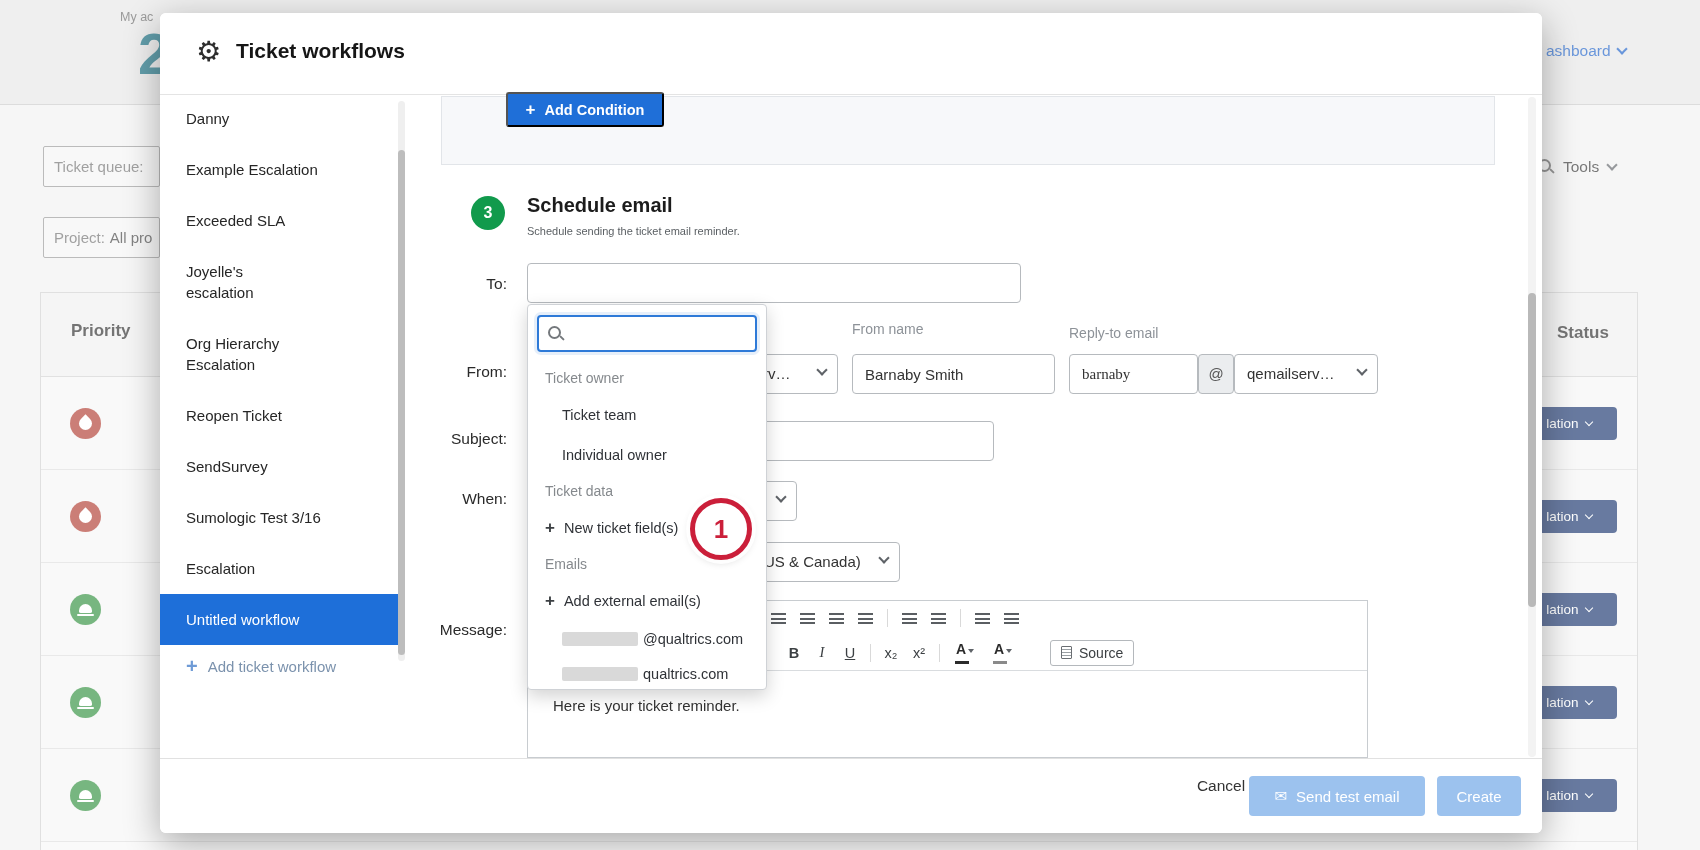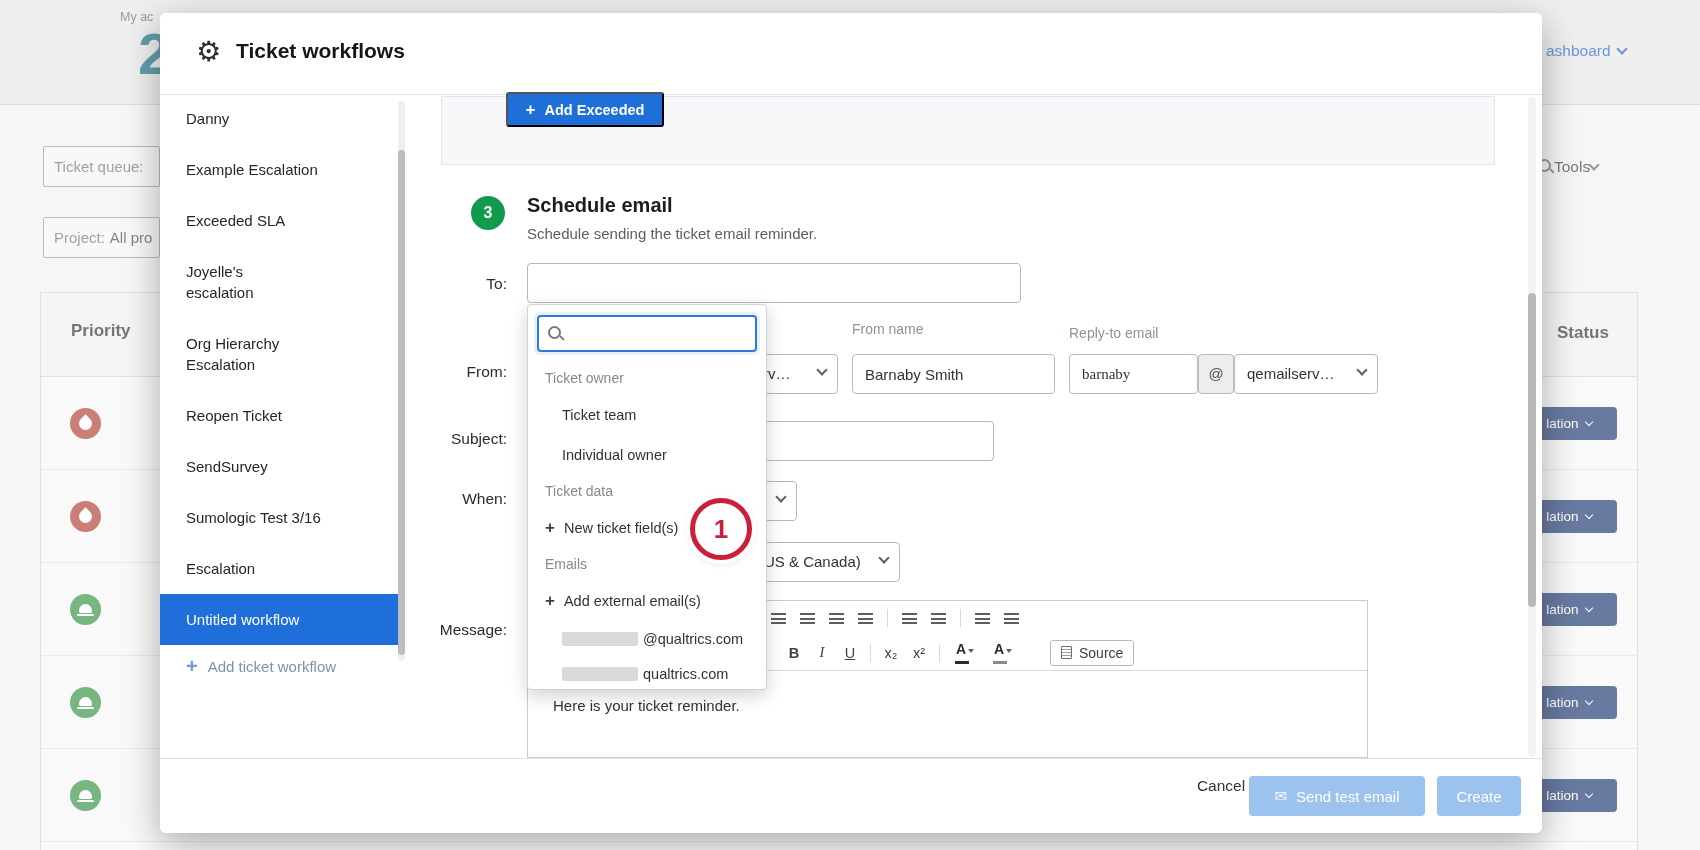--- a/index.html
+++ b/index.html
@@ -9,21 +9,21 @@
   
   .page { position:absolute; inset:0; z-index:1; }
   .topbar { position:absolute; left:0; top:0; width:100%; height:105px; background:#e6e6e6; border-bottom:1px solid #c9c9c9; }
   .acct { position:absolute; left:120px; top:10px; font-size:12.5px; color:#666; }
   .bignum { position:absolute; left:138px; top:20px; font-size:58px; font-weight:bold; color:#0e6b7e; }
   .dash { position:absolute; left:1546px; top:42px; font-size:15.5px; color:#1a5fc8; display:flex; align-items:center; gap:7px; }
   .fbox { position:absolute; left:43px; width:117px; height:41px; background:#f4f4f4; border:1px solid #979797; border-radius:2px; font-size:15px; color:#6e6e6e; line-height:39px; padding-left:10px; overflow:hidden; white-space:nowrap; }
   .fbox.q { top:146px; }
   .fbox.p { top:217px; }
   .fbox.p .pv { color:#3f3f3f; margin-left:5px; }
-  .tools { position:absolute; left:1538px; top:158px; display:flex; align-items:center; font-size:15.5px; color:#2f2f2f; }
+  .tools { position:absolute; left:1538px; top:158px; display:flex; align-items:center; gap:9px; font-size:15.5px; color:#2f2f2f; }
   .bgtable { position:absolute; left:40px; top:292px; width:1598px; height:600px; background:#f7f7f7; border:1px solid #cfcfcf; }
   .bgthead { position:relative; height:84px; background:#f0f0f0; border-bottom:1px solid #d2d2d2; }
   .bgthead .h1 { position:absolute; left:30px; top:28px; font-size:17px; font-weight:bold; color:#2a2a2a; }
   .bgthead .h2 { position:absolute; left:1516px; top:30px; font-size:17px; font-weight:bold; color:#2a2a2a; }
   .bgrow { position:relative; height:93px; background:#f6f6f6; border-bottom:1px solid #dedede; }
   .pico { position:absolute; left:29px; top:31px; width:31px; height:31px; border-radius:50%; display:flex; align-items:center; justify-content:center; }
   .pico.red { background:#b03a2e; }
   .pico.grn { background:#2f8f3c; }
   .flame { width:13px; height:13px; background:#fff; border-radius:50% 0 50% 50%; transform:rotate(-45deg); }
   .bell { position:relative; width:13px; height:9px; background:#fff; border-radius:7px 7px 2px 2px; margin-top:-3px; }
@@ -60,21 +60,21 @@
   .s-add .plus { color:#6f9bd6; font-size:20px; font-weight:bold; line-height:18px; }
   .s-track { position:absolute; left:238px; top:88px; width:7px; height:560px; background:#efefef; border-radius:4px; }
   .s-thumb { position:absolute; left:238px; top:137px; width:7px; height:505px; background:#bdbdbd; border-radius:4px; }
 
   
   .condpanel { position:absolute; left:281px; top:83px; width:1054px; height:69px; background:#f7f8fa; border:1px solid #e2e5e9; }
   .addcond { position:absolute; left:346px; top:79px; width:158px; height:35px; background:#1f6fd8; border-radius:3px; color:#fff; display:flex; align-items:center; justify-content:center; gap:9px; font-size:14.5px; font-weight:600; z-index:2; }
   .addcond .plus { font-size:17px; font-weight:bold; }
   .stepc { position:absolute; left:311px; top:183px; width:34px; height:34px; border-radius:50%; background:#119a4c; color:#fff; font-size:16px; font-weight:bold; display:flex; align-items:center; justify-content:center; }
   .steptitle { position:absolute; left:367px; top:181px; font-size:20px; font-weight:600; color:#1c1c1c; }
-  .stepsub { position:absolute; left:367px; top:212px; font-size:15px; color:#5a5f63; }
+  .stepsub { position:absolute; left:367px; top:212px; font-size:11px; color:#5a5f63; }
 
   .lbl { position:absolute; left:237px; width:110px; text-align:right; font-size:15.5px; color:#2a2a2a; }
   .inp, .sel-box { position:absolute; height:40px; border:1px solid #b6babe; border-radius:4px; background:#fff; font-size:15px; color:#333; padding:0 12px; }
   .sel-box { padding-right:30px; line-height:38px; overflow:hidden; white-space:nowrap; }
   .sel-box .chev { position:absolute; right:11px; top:15px; }
   .minilbl { position:absolute; font-size:14px; color:#8d9298; }
   .atbox { position:absolute; width:36px; height:40px; background:#ebedef; border:1px solid #b6babe; border-radius:4px; text-align:center; line-height:38px; font-size:15px; color:#555; }
 
   
   .editor { position:absolute; left:367px; top:587px; width:841px; height:158px; border:1px solid #c8ccd0; background:#fff; }
@@ -228,21 +228,21 @@
         <span class="plus">+</span>
         <span>Add ticket workflow</span>
       </div>
     </div>
     <div class="s-track"></div>
     <div class="s-thumb"></div>
 
     <div class="condpanel"></div>
     <button class="addcond">
       <span class="plus">+</span>
-      <span>Add Exceeded</span>
+      <span>Add Condition</span>
     </button>
 
     <div class="stepc">3</div>
     <div class="steptitle">Schedule email</div>
     <div class="stepsub">Schedule sending the ticket email reminder.</div>
 
     <div class="lbl" style="top:262px;">To:</div>
     <div class="lbl" style="top:350px;">From:</div>
     <div class="lbl" style="top:417px;">Subject:</div>
     <div class="lbl" style="top:477px;">When:</div>

